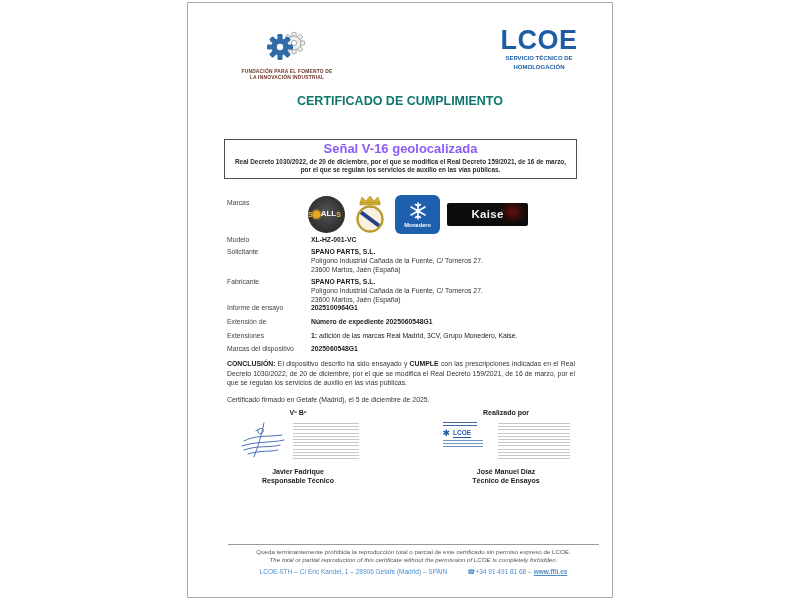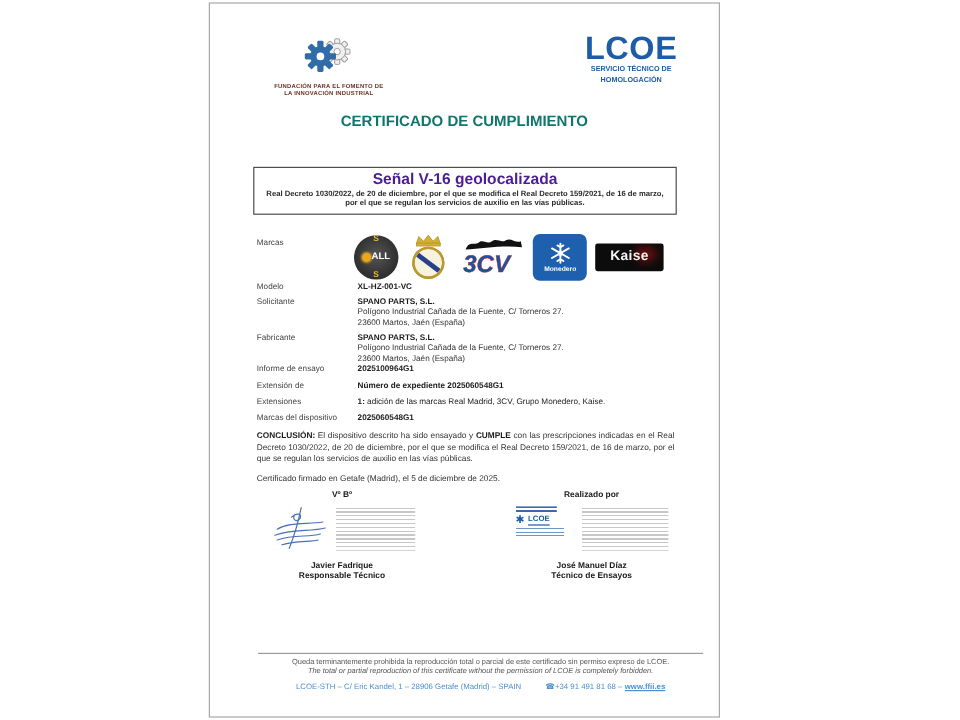--- a/index.html
+++ b/index.html
@@ -1,46 +1,46 @@
 <!DOCTYPE html>
 <html><head>
 <meta charset="utf-8">
 <style>
   * { margin:0; padding:0; box-sizing:border-box; }
   body { width:800px; height:600px; background:#ffffff; font-family:"Liberation Sans", sans-serif; position:relative; overflow:hidden; }
-  .page { position:absolute; left:174px; top:2px; width:426px; height:596px; background:#fff; border:1px solid #a9a9a9; }
+  .page { position:absolute; left:187px; top:2px; width:426px; height:596px; background:#fff; border:1px solid #a9a9a9; }
 
   
   .fiii { position:absolute; left:18px; top:26px; width:162px; text-align:center; }
   .fiii-caption { font-size:4.9px; font-weight:bold; color:#6b3327; line-height:1.3; letter-spacing:.2px; }
   .lcoe { position:absolute; left:300px; top:24px; width:102px; text-align:center; }
   .lcoe-word { font-size:27px; font-weight:bold; color:#1d5da6; line-height:1; letter-spacing:.5px; }
   .lcoe-caption { font-size:6px; font-weight:bold; color:#1d5da6; line-height:1.25; margin-top:1px; }
 
   
   .title { position:absolute; left:0; right:0; top:91px; text-align:center; color:#0f766e; font-weight:bold; font-size:12.5px; line-height:1.2; }
 
   
   .pbox { position:absolute; left:36px; top:136px; width:353px; border:1px solid #4d4d4d; text-align:center; padding:2px 4px 3px; background:#fff; }
-  .pbox-title { font-size:13px; font-weight:bold; color:#4c1d95; line-height:1.15; }
+  .pbox-title { font-size:13px; font-weight:bold; color:#8b5cf6; line-height:1.15; }
   .pbox-sub { font-size:6.4px; font-weight:bold; color:#2b2b2b; line-height:1.3; margin-top:1px; }
 
   
   .marcas-label { position:absolute; left:39px; top:196px; font-size:6.8px; color:#444; }
   .brands { position:absolute; left:120px; top:190px; width:258px; height:42px; display:flex; align-items:center; gap:7px; }
-  .b-sosall { width:37px; height:37px; border-radius:50%; background:radial-gradient(circle at 50% 45%, #555 0%, #333 60%, #222 100%); display:flex; flex-direction:column; align-items:center; justify-content:space-between; color:#e6b93c; }
+  .b-sosall { width:37px; height:37px; border-radius:50%; background:radial-gradient(circle at 50% 45%, #555 0%, #333 60%, #222 100%); display:flex; flex-direction:row; align-items:center; justify-content:flex-start; color:#e6b93c; }
   .b-sosall .s { font-size:7px; font-weight:bold; line-height:1; }
   .b-sosall .mid { display:flex; align-items:center; gap:1px; line-height:1; margin:1px 0; }
   .b-sosall .sun { width:7px; height:7px; border-radius:50%; background:#e8a71d; box-shadow:0 0 2px 1px #e8a71d; }
   .b-sosall .all { color:#fff; font-weight:bold; font-size:8px; }
   .b-3cv { position:relative; width:56px; height:36px; }
   .b-3cv svg { position:absolute; left:0; top:0; }
   .b-monedero { width:45px; height:39px; background:#1e5fae; border-radius:6px; display:flex; flex-direction:column; align-items:center; justify-content:center; gap:1px; }
   .b-monedero .mtext { color:#fff; font-size:5.6px; font-weight:bold; }
-  .b-kaise { position:relative; width:57px; height:23px; background:#0c0c0c; display:flex; align-items:center; justify-content:center; overflow:hidden; border-radius:2px; }
+  .b-kaise { position:relative; width:81px; height:23px; background:#0c0c0c; display:flex; align-items:center; justify-content:center; overflow:hidden; border-radius:2px; }
   .b-kaise .glow { position:absolute; right:6px; top:3px; width:18px; height:12px; background:#8f0f0f; border-radius:50%; filter:blur(4px); opacity:.8; }
   .b-kaise .ktext { position:relative; color:#f2f2f2; font-size:11.5px; font-weight:bold; letter-spacing:.3px; }
 
   
   .frow { position:absolute; left:39px; width:350px; font-size:6.8px; line-height:1.3; }
   .flabel { position:absolute; left:0; top:0; color:#444; }
   .fval { position:absolute; left:84px; top:0; right:0; color:#1a1a1a; }
   .bold { font-weight:bold; }
   .addr { color:#333; }
 
@@ -129,26 +129,20 @@
       <rect x="8" y="8.5" width="20" height="2.5" fill="#d4af37" stroke="#a8881f" stroke-width="0.5"></rect>
       <circle cx="18" cy="25" r="12.5" fill="#f7f2dd" stroke="#b89a30" stroke-width="2"></circle>
       <defs>
           <clipPath id="rmclip">
             <circle cx="18" cy="25" r="11.3"></circle>
           </clipPath>
         </defs>
       <path d="M6,16 L30,34" stroke="#27408b" stroke-width="4" clip-path="url(#rmclip)"></path>
       <circle cx="18" cy="25" r="12.5" fill="none" stroke="#b89a30" stroke-width="2"></circle>
     </svg>
-    <div class="b-3cv">
-      <svg width="56" height="36" viewBox="0 0 56 36">
-        <path d="M6,12 C9,4 13,9 17,6 C20,3 24,8 28,5 C32,2 36,7 40,4 C44,2 48,7 52,5 L53,10 C38,8 20,11 6,12 Z" fill="#111"></path>
-        <text x="4" y="31" font-family="Liberation Sans, sans-serif" font-size="20" font-weight="bold" font-style="italic" fill="#1553a4" stroke="#cc2222" stroke-width="0.4">3CV</text>
-      </svg>
-    </div>
     <div class="b-monedero">
       <svg width="20" height="20" viewBox="0 0 20 20">
         <g stroke="#ffffff" stroke-width="1.6" stroke-linecap="round">
           <path d="M10,2 V18"></path>
             <path d="M3,6 L17,14"></path>
             <path d="M17,6 L3,14"></path>
           <path d="M10,5 L7.5,3.5 M10,5 L12.5,3.5 M10,15 L7.5,16.5 M10,15 L12.5,16.5"></path>
         </g>
         <circle cx="10" cy="10" r="2.2" fill="#fff"></circle>
       </svg>

